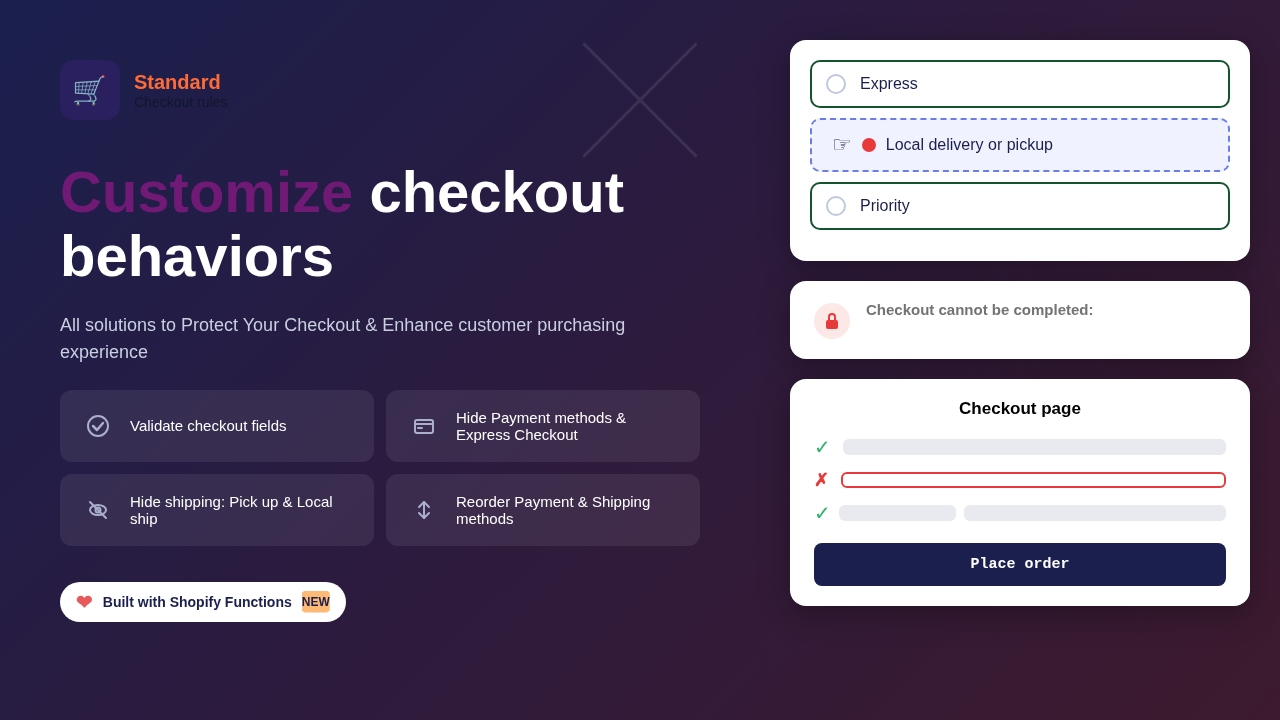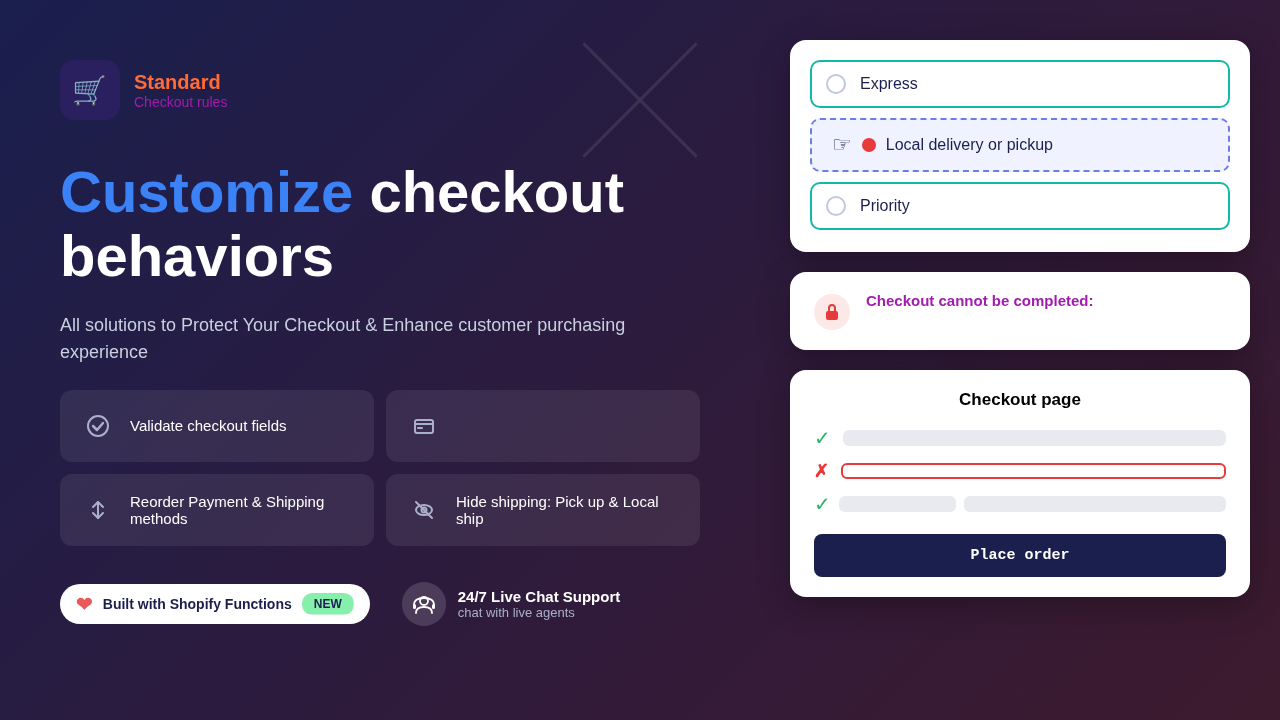--- a/index.html
+++ b/index.html
@@ -50,32 +50,32 @@
       display: flex; align-items: center; justify-content: center;
       font-size: 28px;
     }
     .logo-text-area {}
     .logo-brand {
       color: #ff6b35;
       font-size: 20px;
       font-weight: 700;
     }
     .logo-sub {
-      color: #a21caf;
+      color: #0f172a;
       font-size: 14px;
     }
 
     .headline {
       font-size: 58px;
       font-weight: 800;
       line-height: 1.1;
       margin-bottom: 24px;
       color: #ffffff;
     }
-    .headline .orange { color: #3b82f6; margin-top: 21px; }
+    .headline .orange { color: #701a75; margin-top: 21px; }
 
     .subtext {
       font-size: 18px;
       color: #c8d0e0;
       line-height: 1.5;
       margin-bottom: 24px;
     }
 
     .feature-grid {
       display: grid;
@@ -111,26 +111,26 @@
       display: flex; align-items: center; gap: 10px;
       background: white;
       border-radius: 30px;
       padding: 8px 16px;
       font-size: 14px;
       font-weight: 600;
       color: #1a1f4e;
     }
     .badge-shopify .heart { color: #e85a5a; font-size: 20px; }
     .badge-new {
-      background: #86efac;
+      background: #fdba74;
       color: #1a1f4e;
       font-size: 12px;
       font-weight: 800;
-      padding: 4px 12px;
-      border-radius: 10px;
+      padding: 4px 0;
+      border-radius: 2px;
       clip-path: polygon(10% 0%, 90% 0%, 100% 10%, 100% 90%, 90% 100%, 10% 100%, 0% 90%, 0% 10%);
     }
     .badge-support {
       display: flex; align-items: center; gap: 12px;
       color: white;
     }
     .support-icon {
       width: 44px; height: 44px;
       border-radius: 50%;
       background: rgba(255,255,255,0.15);
@@ -157,29 +157,29 @@
       background: white;
       border-radius: 16px;
       padding: 20px;
       box-shadow: 0 8px 32px rgba(0,0,0,0.3);
     }
     .shipping-option {
       display: flex;
       align-items: center;
       gap: 14px;
       padding: 12px 14px;
-      border: 2px solid #14b8a6;
+      border: 2px solid #14532d;
       border-radius: 10px;
       margin-bottom: 10px;
       font-size: 16px;
       color: #1a1f4e;
       font-weight: 500;
       background: white;
     }
-    .shipping-option:last-child { margin-bottom: 2px; }
+    .shipping-option:last-child { margin-bottom: 11px; }
     .radio-circle {
       width: 20px; height: 20px;
       border-radius: 50%;
       border: 2px solid #c0c8e0;
       flex-shrink: 0;
     }
 
     
     .drag-tooltip {
       position: relative;
@@ -220,21 +220,21 @@
       background: #fde8e8;
       border-radius: 50%;
       display: flex; align-items: center; justify-content: center;
       font-size: 18px;
       flex-shrink: 0;
       margin-top: 2px;
     }
     .error-title {
       font-size: 15px;
       font-weight: 700;
-      color: #a21caf;
+      color: #737373;
       margin-bottom: 4px;
     }
     .error-body {
       font-size: 14px;
       color: #555;
       line-height: 1.4;
     }
     .error-body .zero { font-weight: 800; color: #1a1f4e; }
 
     
@@ -323,63 +323,49 @@
       <span>Validate checkout fields</span>
     </div>
     <div class="feature-card">
       <div class="feature-icon">
         <svg width="22" height="22" viewBox="0 0 22 22">
             <rect x="2" y="5" width="18" height="13" rx="2" fill="none" stroke="#aab0cc" stroke-width="2"></rect>
             <line x1="2" y1="9" x2="20" y2="9" stroke="#aab0cc" stroke-width="2"></line>
             <line x1="5" y1="13" x2="9" y2="13" stroke="#aab0cc" stroke-width="2" stroke-linecap="round"></line>
           </svg>
       </div>
+      <span>Hide Payment methods &amp; Express Checkout</span>
+    </div>
+    <div class="feature-card">
+      <div class="feature-icon">
+        <svg width="22" height="22" viewBox="0 0 22 22">
+            <ellipse cx="11" cy="11" rx="8" ry="5" fill="none" stroke="#aab0cc" stroke-width="2"></ellipse>
+            <circle cx="11" cy="11" r="2.5" fill="none" stroke="#aab0cc" stroke-width="2"></circle>
+            <line x1="3" y1="3" x2="19" y2="19" stroke="#aab0cc" stroke-width="2" stroke-linecap="round"></line>
+          </svg>
+      </div>
+      <span>Hide shipping: Pick up &amp; Local ship</span>
     </div>
     <div class="feature-card">
       <div class="feature-icon">
         <svg width="22" height="22" viewBox="0 0 22 22">
             <line x1="11" y1="3" x2="11" y2="19" stroke="#aab0cc" stroke-width="2" stroke-linecap="round"></line>
             <polyline points="6,8 11,3 16,8" fill="none" stroke="#aab0cc" stroke-width="2" stroke-linecap="round" stroke-linejoin="round"></polyline>
             <polyline points="6,14 11,19 16,14" fill="none" stroke="#aab0cc" stroke-width="2" stroke-linecap="round" stroke-linejoin="round"></polyline>
           </svg>
       </div>
       <span>Reorder Payment &amp; Shipping methods</span>
     </div>
-    <div class="feature-card">
-      <div class="feature-icon">
-        <svg width="22" height="22" viewBox="0 0 22 22">
-            <ellipse cx="11" cy="11" rx="8" ry="5" fill="none" stroke="#aab0cc" stroke-width="2"></ellipse>
-            <circle cx="11" cy="11" r="2.5" fill="none" stroke="#aab0cc" stroke-width="2"></circle>
-            <line x1="3" y1="3" x2="19" y2="19" stroke="#aab0cc" stroke-width="2" stroke-linecap="round"></line>
-          </svg>
-      </div>
-      <span>Hide shipping: Pick up &amp; Local ship</span>
-    </div>
   </div>
 
   <div class="bottom-badges">
     <div class="badge-shopify">
       <span class="heart">❤</span>
       <span>Built with Shopify Functions</span>
       <span class="badge-new">NEW</span>
-    </div>
-    <div class="badge-support">
-      <div class="support-icon">
-        <svg width="26" height="26" viewBox="0 0 26 26">
-            <circle cx="13" cy="10" r="4" fill="none" stroke="white" stroke-width="1.8"></circle>
-            <path d="M5 22 Q5 16 13 16 Q21 16 21 22" fill="none" stroke="white" stroke-width="1.8" stroke-linecap="round"></path>
-            <path d="M3 14 Q3 7 13 7 Q23 7 23 14" fill="none" stroke="white" stroke-width="1.8"></path>
-            <rect x="2" y="13" width="3" height="5" rx="1.5" fill="white"></rect>
-            <rect x="21" y="13" width="3" height="5" rx="1.5" fill="white"></rect>
-          </svg>
-      </div>
-      <div>
-        <div class="support-title">24/7 Live Chat Support</div>
-        <div class="support-sub">chat with live agents</div>
-      </div>
     </div>
   </div>
 
 </div>
 
 <div class="right-panel">
 
   <div class="shipping-card">
     <div class="shipping-option">
       <div class="radio-circle"></div>

